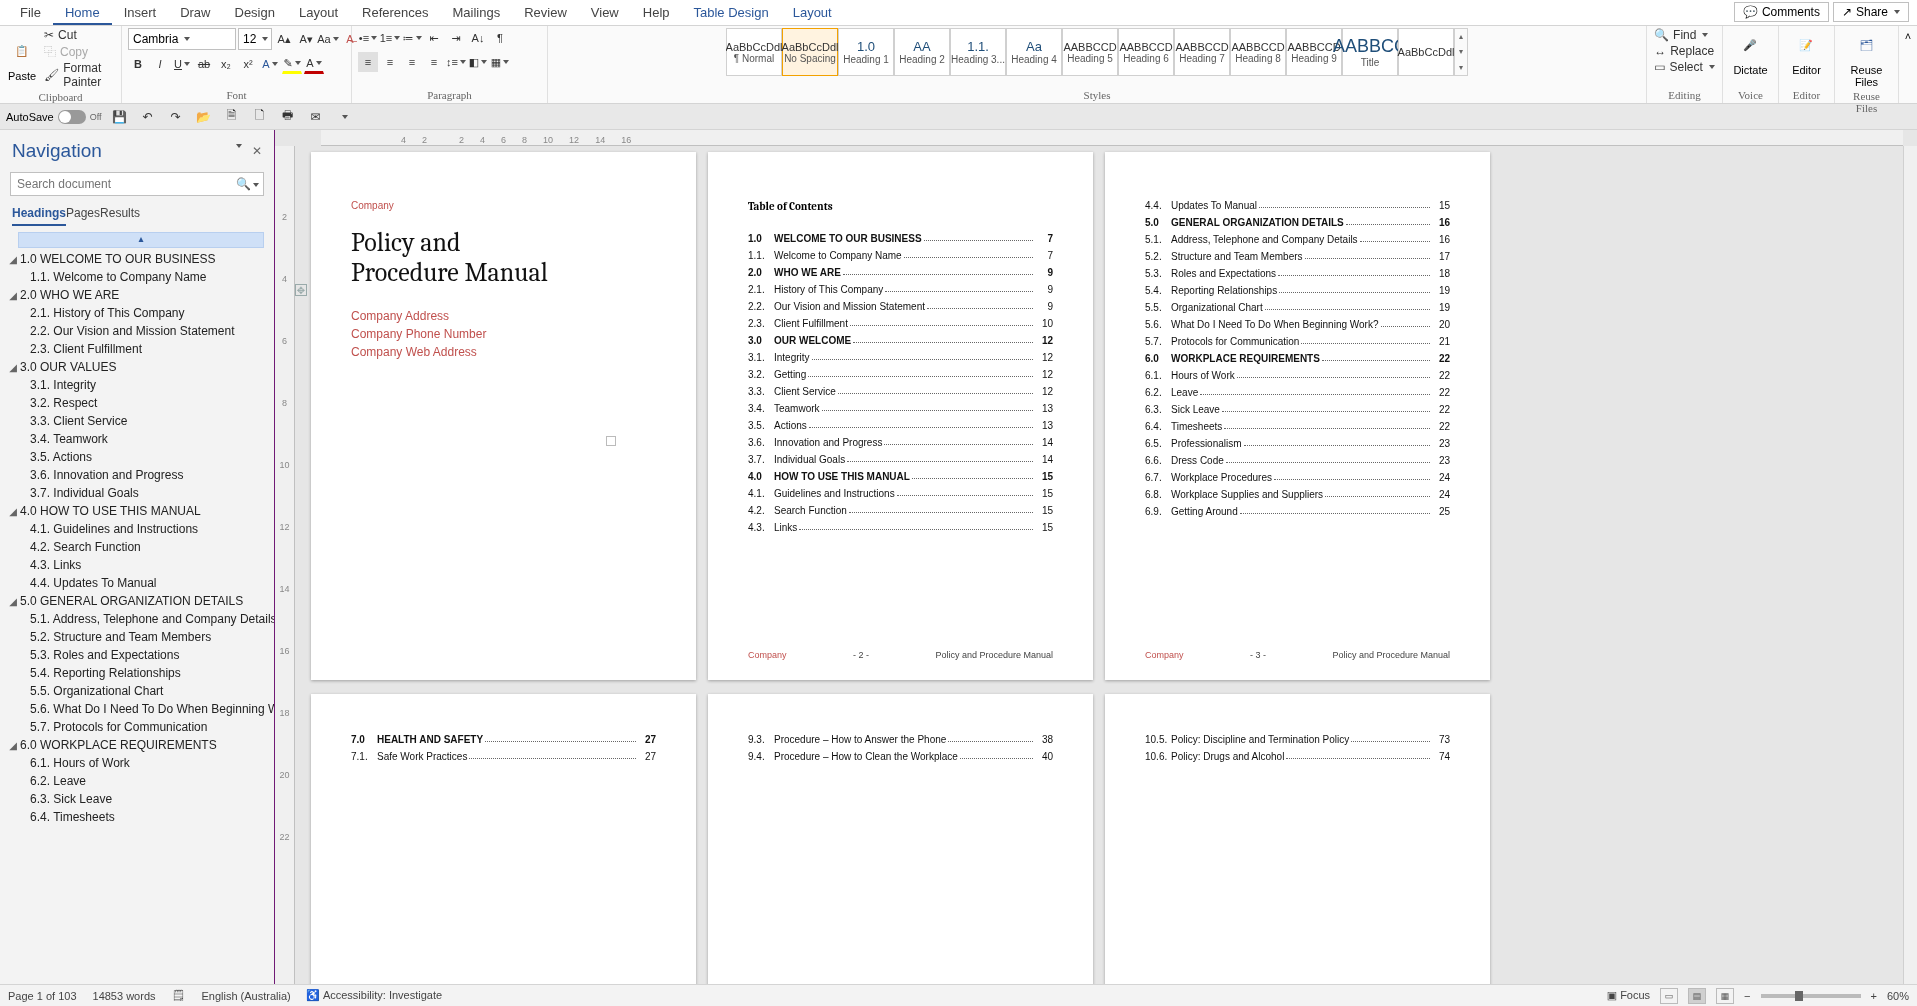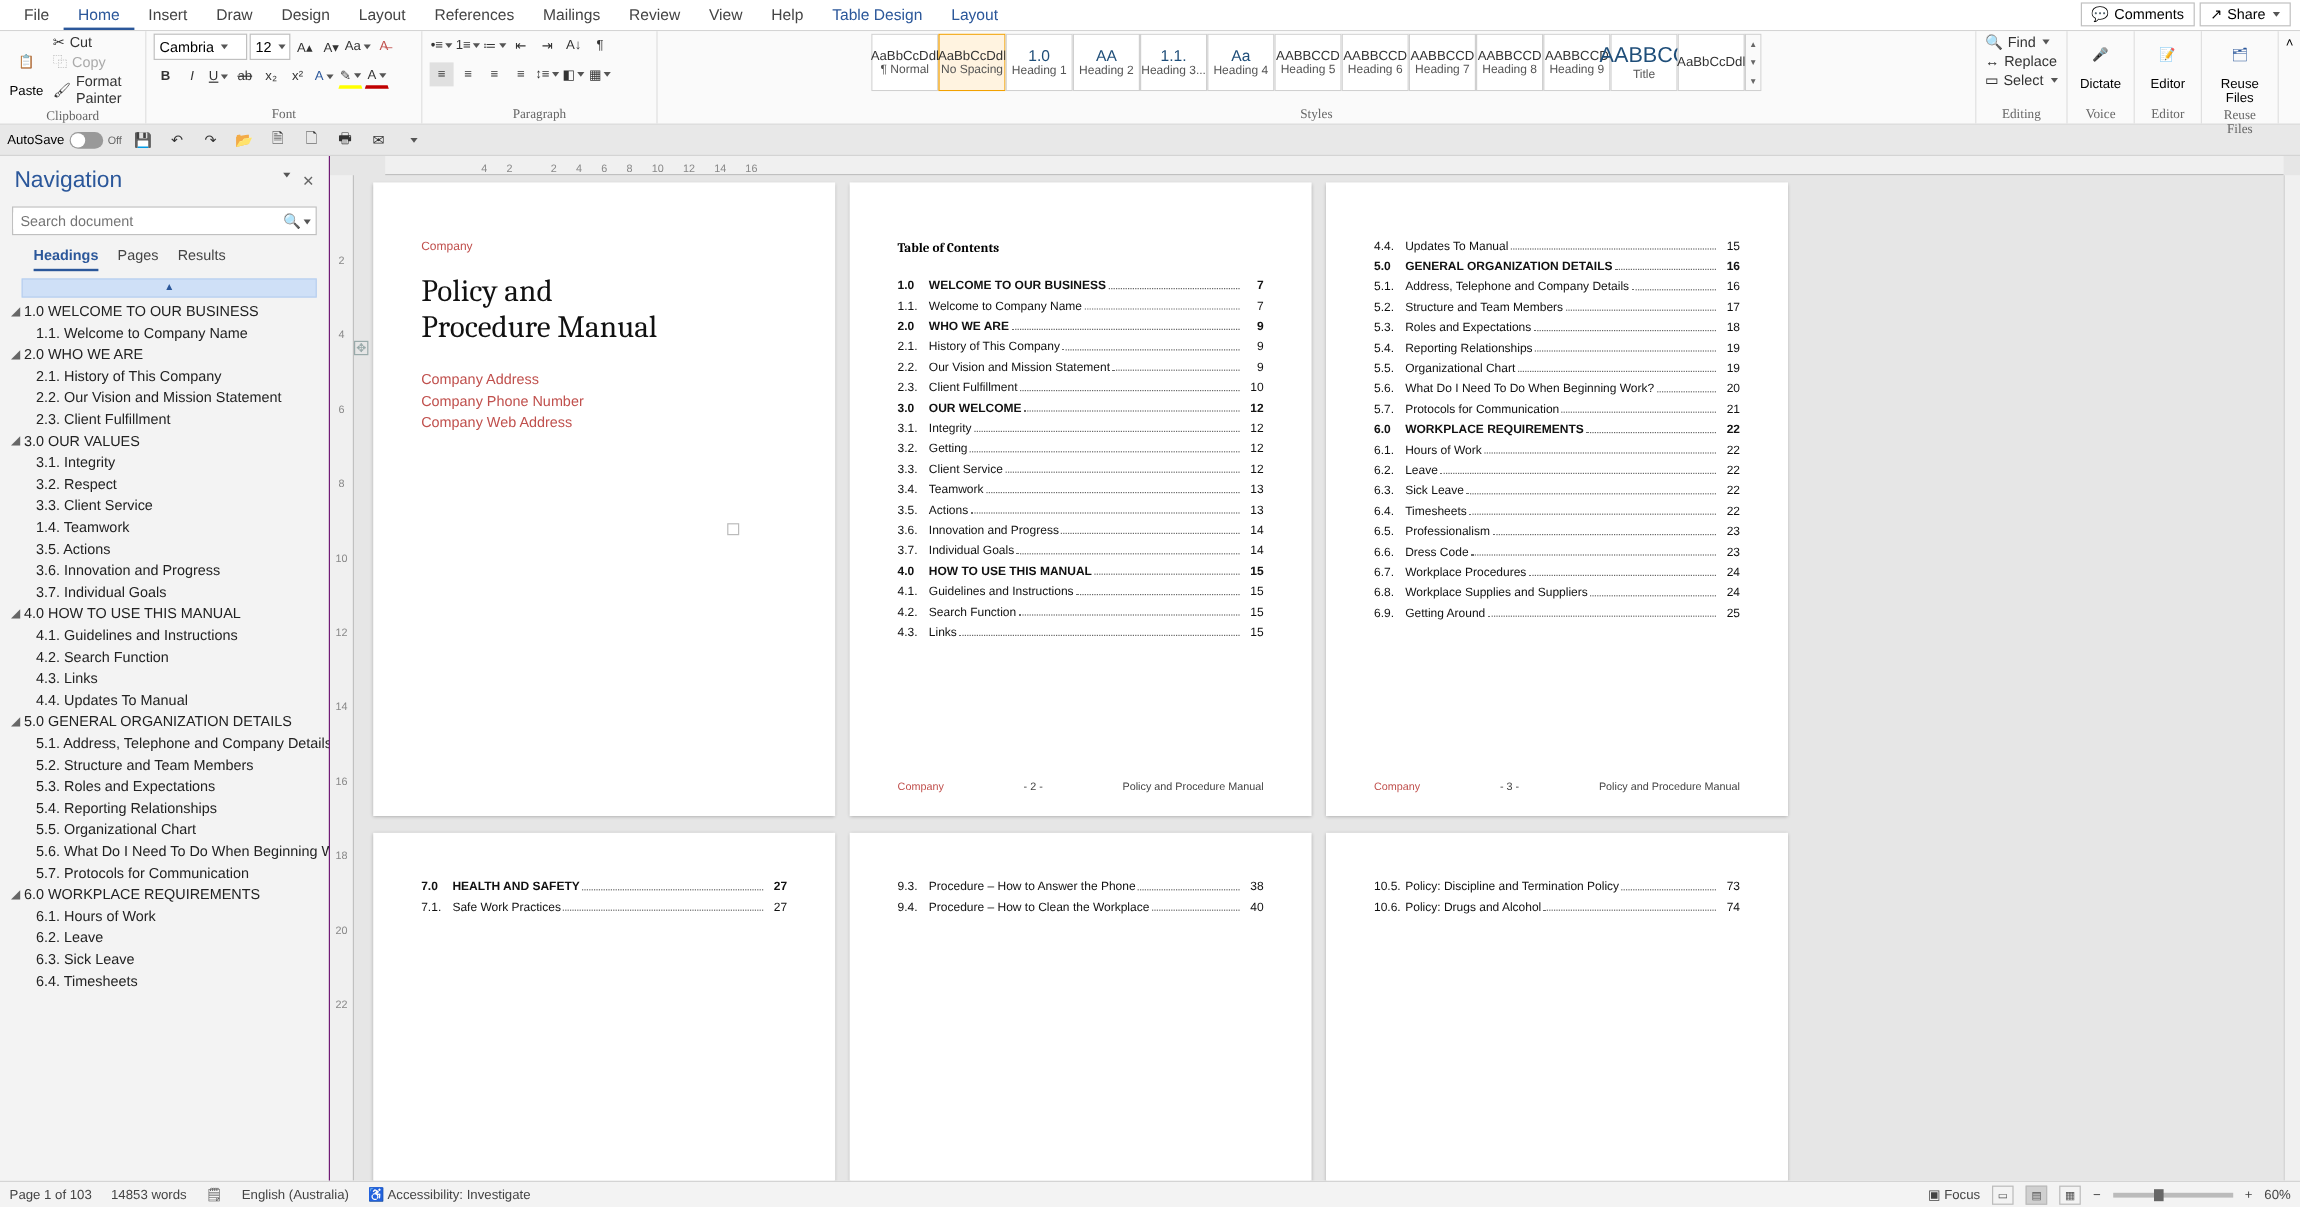--- a/index.html
+++ b/index.html
@@ -37,21 +37,21 @@
 .toggle-pill { width:28px; height:14px; border-radius:7px; background:#999; position:relative; }
 .toggle-pill::after { content:""; width:12px; height:12px; border-radius:50%; background:#fff; position:absolute; top:1px; left:1px; }
 
 
 .nav-pane { position:absolute; left:0; top:130px; width:275px; bottom:22px; background:#f3f3f3; border-right:1px solid #701a75; display:flex; flex-direction:column; }
 .nav-header { display:flex; align-items:center; justify-content:space-between; padding:10px 12px 6px 12px; }
 .nav-title { font-size:19px; color:#2b579a; font-weight:normal; }
 .search-row { padding:4px 10px; }
 .search-box { display:flex; border:1px solid #c0c0c0; background:#fff; height:24px; align-items:center; }
 .search-box input { flex:1; border:none; outline:none; padding:0 6px; font-size:12px; }
-.nav-tabs { display:flex; gap:16px; padding:6px 12px 2px 28px; font-size:12px; }
+.nav-tabs { display:flex; gap:0; padding:6px 12px 2px 12px; font-size:12px; }
 .nav-tabs span { color:#444; padding-bottom:4px; cursor:default; }
 .nav-tabs span.active { color:#2b579a; border-bottom:2px solid #2b579a; font-weight:bold; }
 .nav-current { margin:4px 10px 0 18px; background:#cfe0f7; height:16px; text-align:center; color:#2b579a; font-size:10px; border:1px solid #b8cfef; }
 .nav-tree { flex:1; overflow:auto; padding:2px 4px 4px 2px; }
 .tree-item { display:flex; align-items:center; padding:2px 4px 2px 4px; font-size:12px; color:#222; white-space:nowrap; }
 .tree-item .caret { width:14px; display:inline-block; text-align:center; color:#666; font-size:10px; }
 .tree-item.level1 .caret { margin-left:0; }
 .tree-item.level1 .lbl { margin-left:0; }
 .tree-item.level2 { padding-left:28px; }
 
@@ -139,21 +139,21 @@
             <span>Format Painter</span>
           </div>
       </div>
     </div>
     <div class="group-label">Clipboard</div>
   </div>
 
   <div class="group" style="width:230px">
     <div class="rowcol" style="gap:4px;width:100%">
       <div style="display:flex;gap:2px;align-items:center">
-        <div class="font-box" style="width:78px">
+        <div class="font-box" style="width:108px">
             <span>Cambria</span>
             <span class="tri"></span>
           </div>
         <div class="font-box" style="width:34px">
             <span>12</span>
             <span class="tri"></span>
           </div>
         <span class="icon-btn">A▴</span>
         <span class="icon-btn">A▾</span>
         <span class="icon-btn">Aa<span class="tri"></span></span>
@@ -383,21 +383,21 @@
       <div class="tree-item level2">
         <span class="lbl">3.1. Integrity</span>
       </div>
       <div class="tree-item level2">
         <span class="lbl">3.2. Respect</span>
       </div>
       <div class="tree-item level2">
         <span class="lbl">3.3. Client Service</span>
       </div>
       <div class="tree-item level2">
-        <span class="lbl">1.4. Teamwork</span>
+        <span class="lbl">3.4. Teamwork</span>
       </div>
       <div class="tree-item level2">
         <span class="lbl">3.5. Actions</span>
       </div>
       <div class="tree-item level2">
         <span class="lbl">3.6. Innovation and Progress</span>
       </div>
       <div class="tree-item level2">
         <span class="lbl">3.7.  Individual Goals</span>
       </div>

